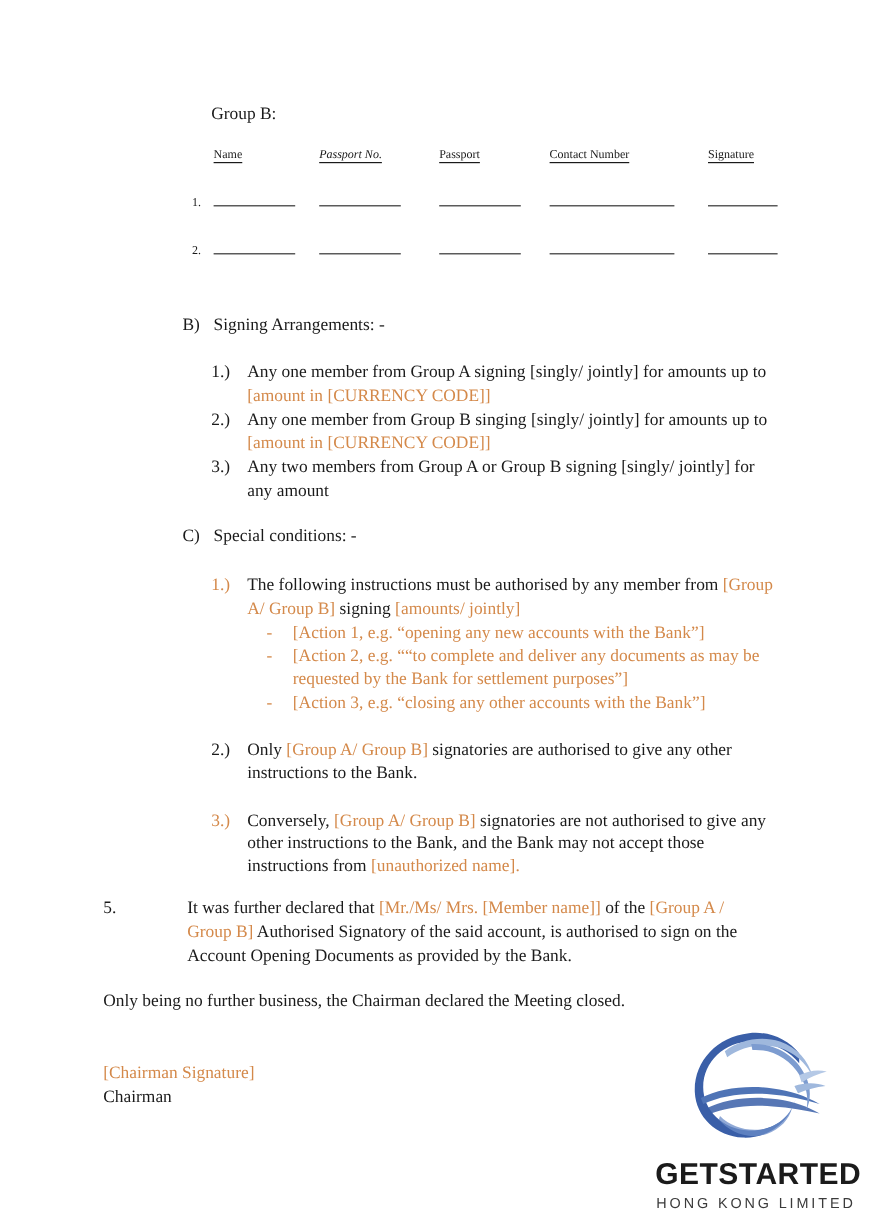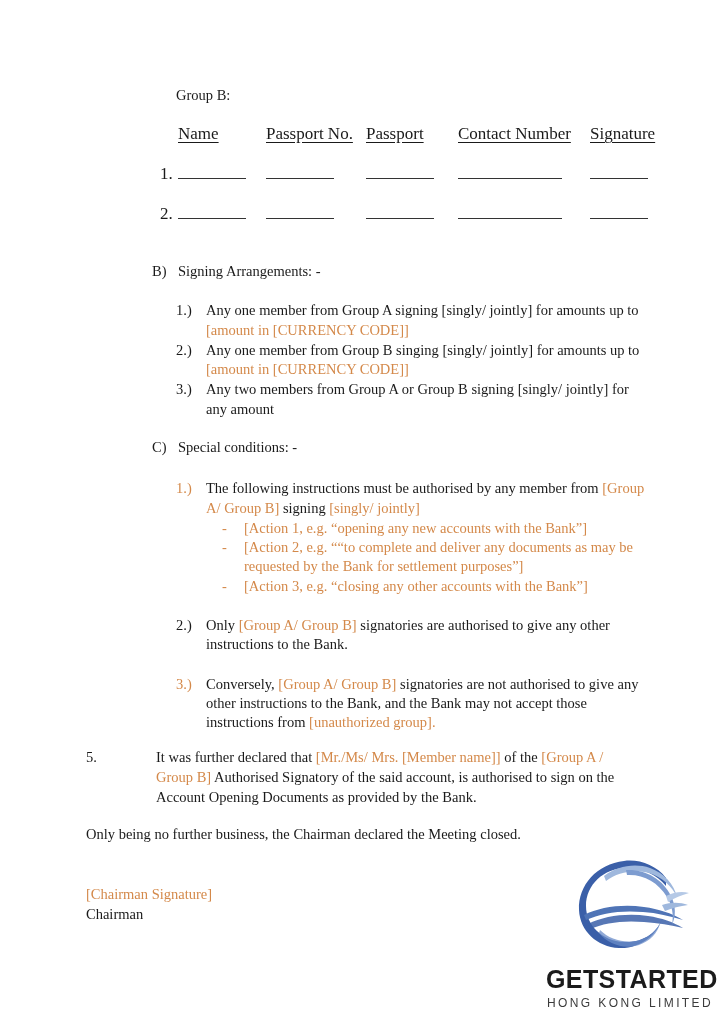--- a/index.html
+++ b/index.html
@@ -33,31 +33,31 @@
   }
   .tbl {
     position: absolute;
     left: 160px;
     top: 124px;
     width: 500px;
     border-collapse: collapse;
   }
   .tbl td {
     padding: 0;
-    font-size: 17px;
+    font-size: 10px;
     vertical-align: bottom;
     white-space: nowrap;
   }
   .th-cell span {
     text-decoration: underline;
     text-underline-offset: 2.5px;
   }
   .col-idx   { width: 18px; }
   .col-name  { width: 88px; }
-  .col-pass  { width: 100px; }
+  .col-pass  { width: 100px; font-style: italic; }
   .col-posi  { width: 92px; }
   .col-cont  { width: 132px; }
   .col-sign  { width: 70px; }
 
   .row-sp td { height: 40px; }
   .blank-line {
     display: inline-block;
     border-bottom: 1px solid #333;
     height: 11px;
   }
@@ -243,21 +243,21 @@
     </div>
 
     <ul class="num-list" style="margin-top:22px; padding-left:24px;">
 
       <li>
         <span class="mark orange">1.)</span>
         <span class="body">
           <span>The following instructions must be authorised by any member from</span>
           <span class="orange">[Group A/ Group B]</span>
           <span>signing</span>
-          <span class="orange">[singly/ jointly]</span>
+          <span class="orange">[amounts/ jointly]</span>
 
           <ul class="dash-list orange" style="margin-top:1px; padding-left:16px;">
             <li>
               <span class="dash">-</span>
               <span class="body"><span>[Action 1, e.g. “opening any new accounts with the Bank”]</span></span>
             </li>
             <li>
               <span class="dash">-</span>
               <span class="body">
                 <span>[Action 2, e.g. ““to complete and deliver any documents as may be</span>
@@ -272,21 +272,21 @@
         </span>
       </li>
 
       <li style="margin-top:20px;">
         <span class="mark">2.)</span>
         <span class="body"><span>Only </span><span class="orange">[Group A/ Group B]</span><span> signatories are authorised to give any other instructions to the Bank.</span></span>
       </li>
 
       <li style="margin-top:20px;">
         <span class="mark orange">3.)</span>
-        <span class="body"><span>Conversely, </span><span class="orange">[Group A/ Group B]</span><span> signatories are not authorised to give any other instructions to the Bank, and the Bank may not accept those instructions from </span><span class="orange">[unauthorized group].</span></span>
+        <span class="body"><span>Conversely, </span><span class="orange">[Group A/ Group B]</span><span> signatories are not authorised to give any other instructions to the Bank, and the Bank may not accept those instructions from </span><span class="orange">[unauthorized name].</span></span>
       </li>
     </ul>
   </div>
 
   <div class="clause5">
     <span class="num">5.</span>
     <span class="body"><span>It was further declared that </span><span class="orange">[Mr./Ms/ Mrs. [Member name]]</span><span> of the </span><span class="orange">[Group A / Group B]</span><span> Authorised Signatory of the said account, is authorised to sign on the Account Opening Documents as provided by the Bank.</span></span>
   </div>
 
   <div class="closing">Only being no further business, the Chairman declared the Meeting closed.</div>

